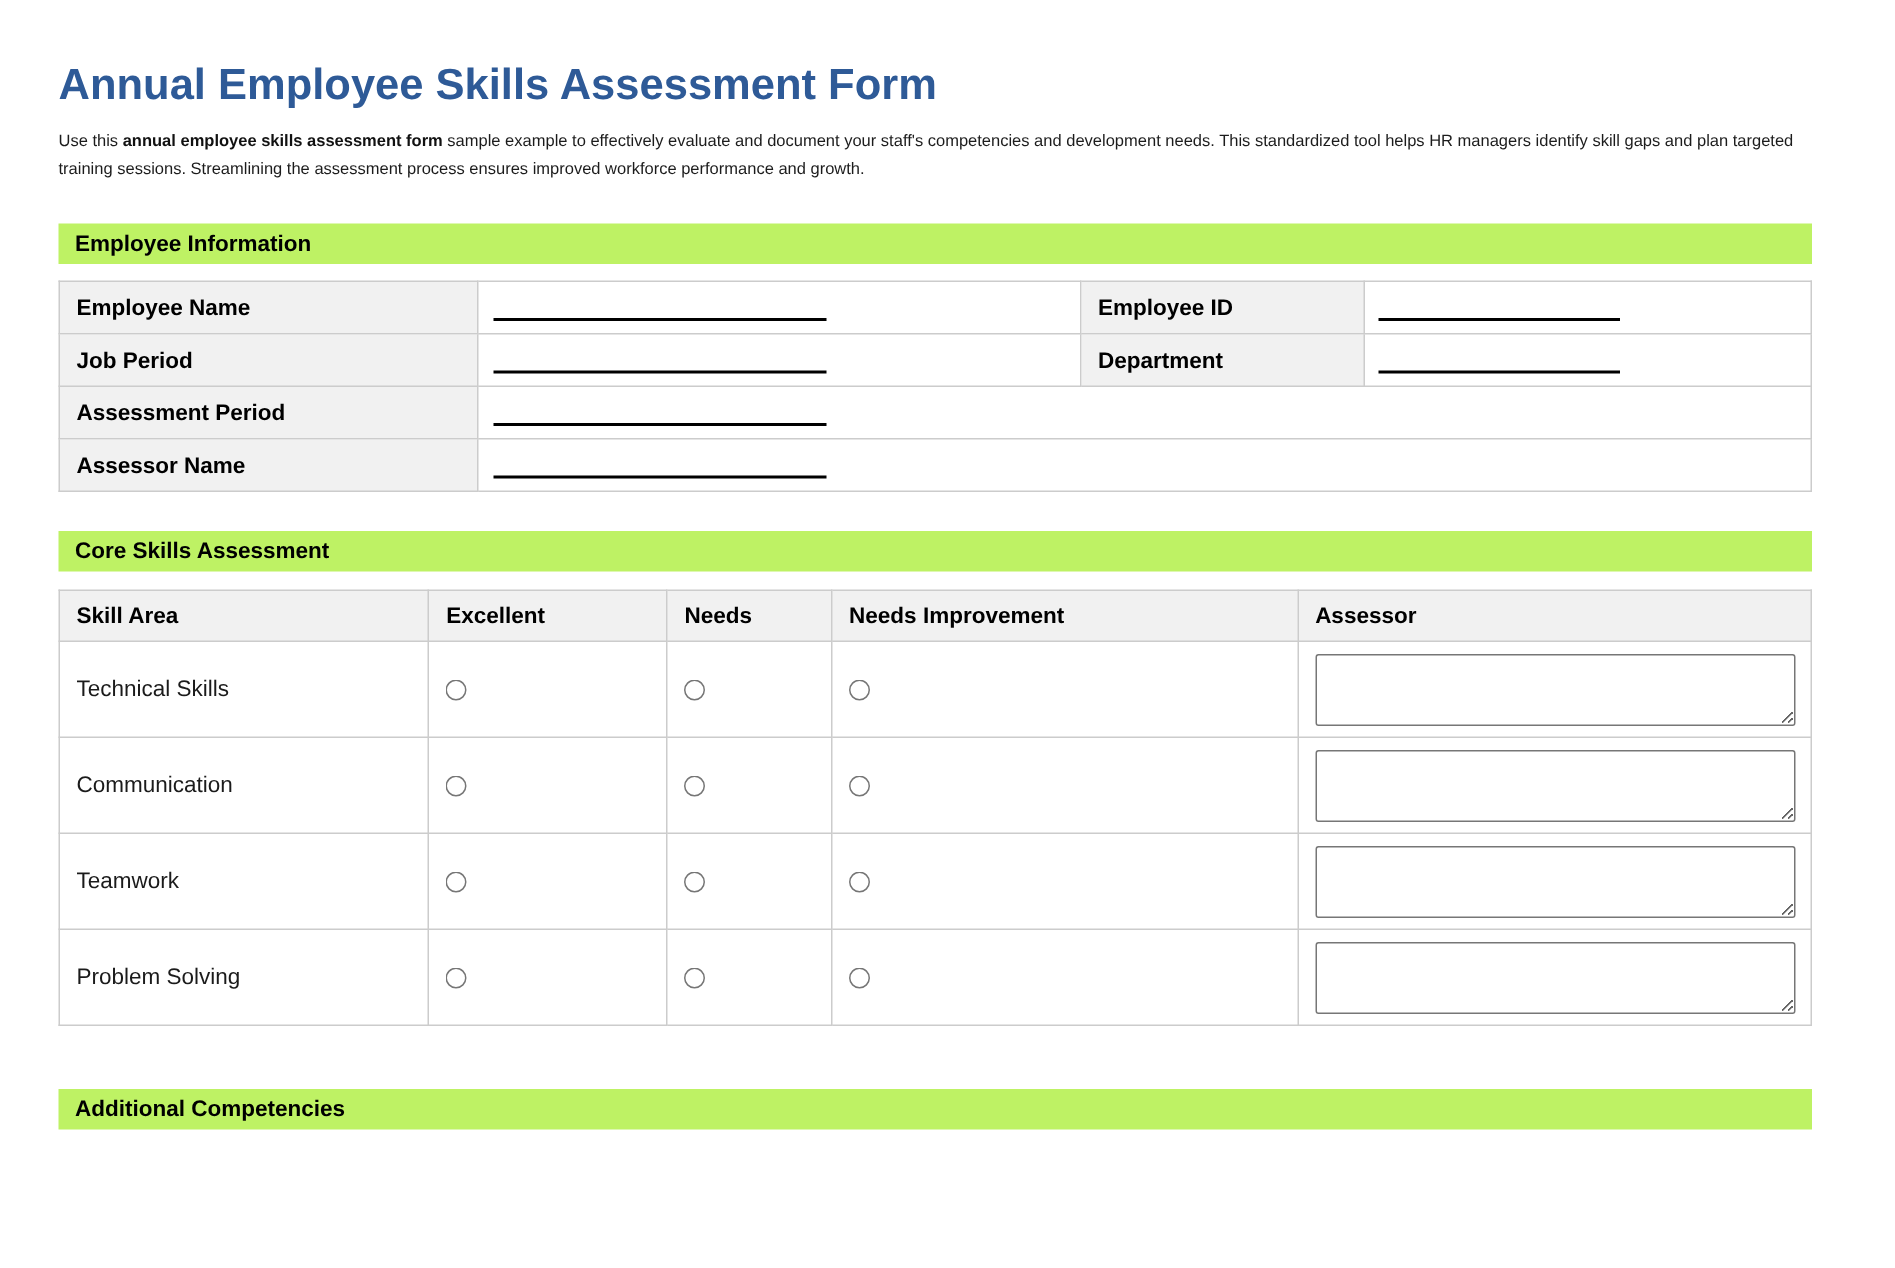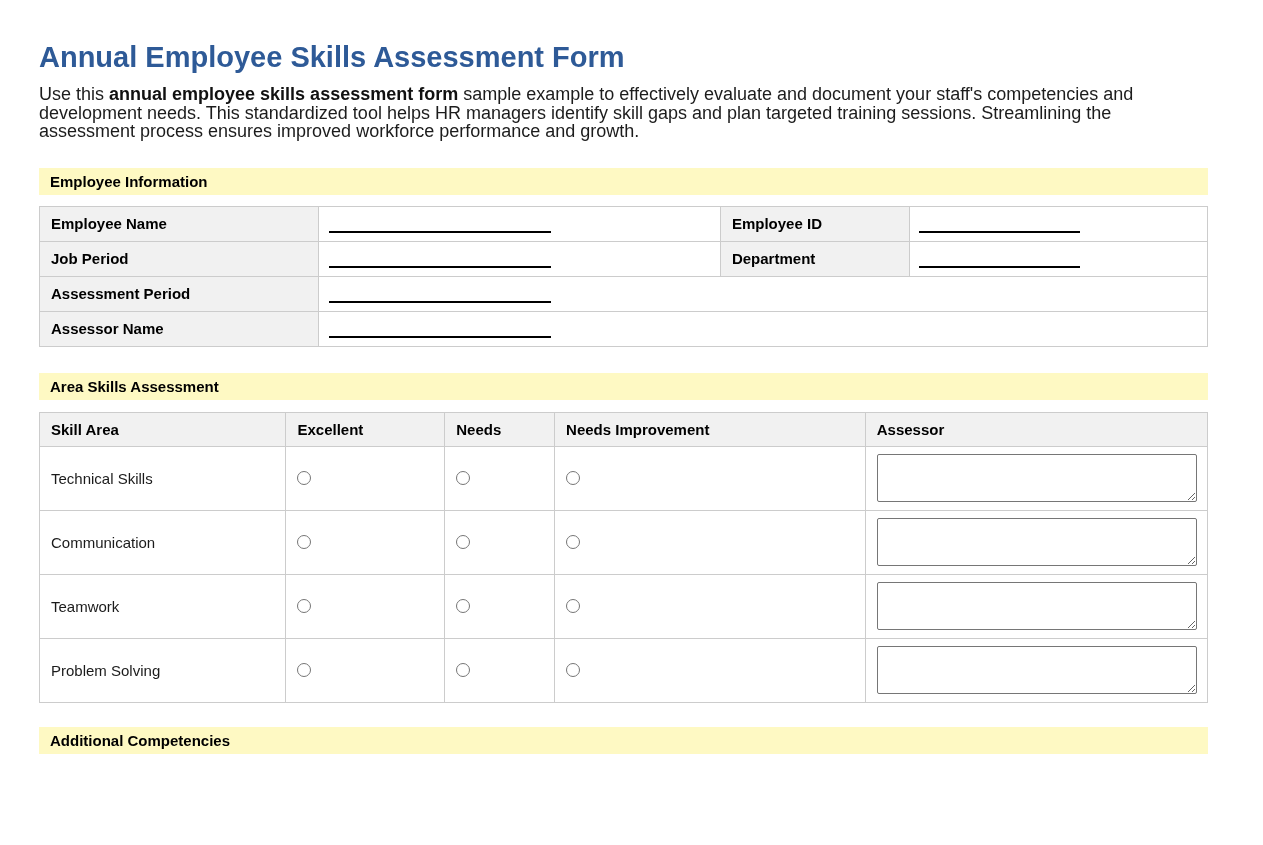--- a/index.html
+++ b/index.html
@@ -14,37 +14,37 @@
   .page-title {
     margin: 42px 0 13px 0;
     font-size: 29px;
     line-height: 1.05;
     font-weight: bold;
     color: #2e5a97;
   }
 
   .intro {
     margin: 0 0 27px 0;
-    font-size: 18px;
+    font-size: 11px;
     line-height: 18.4px;
     color: #1c1c1c;
   }
   .intro b { color: #111; }
 
   .section-bar {
-    background: #fef9c3;
+    background: #bef264;
     height: 27px;
     line-height: 27px;
     padding: 0 11px;
     font-size: 15px;
     font-weight: bold;
     color: #000;
   }
   .bar-core { margin-top: 26px; }
-  .bar-additional { margin-top: 24px; }
+  .bar-additional { margin-top: 42px; }
 
   table { width: 100%; border-collapse: collapse; table-layout: fixed; }
 
   
   .info-table { margin-top: 11px; border-radius: 14px; }
   .info-table td {
     border: 1px solid #cccccc;
     height: 35px;
     font-size: 15px;
     vertical-align: middle;
@@ -154,21 +154,21 @@
     </tr>
     <tr>
       <td class="label-cell">Assessor Name</td>
       <td colspan="3">
             <input type="text" class="line-input" style="">
           </td>
     </tr>
   </tbody>
     </table>
 
-  <div class="section-bar bar-core">Area Skills Assessment</div>
+  <div class="section-bar bar-core">Core Skills Assessment</div>
 
   <table class="skills-table">
     <colgroup>
       <col style="width:21.1%">
         <col style="width:13.6%">
         <col style="width:9.4%">
         <col style="width:26.6%">
         <col style="width:29.3%">
     </colgroup>
     <tbody>

